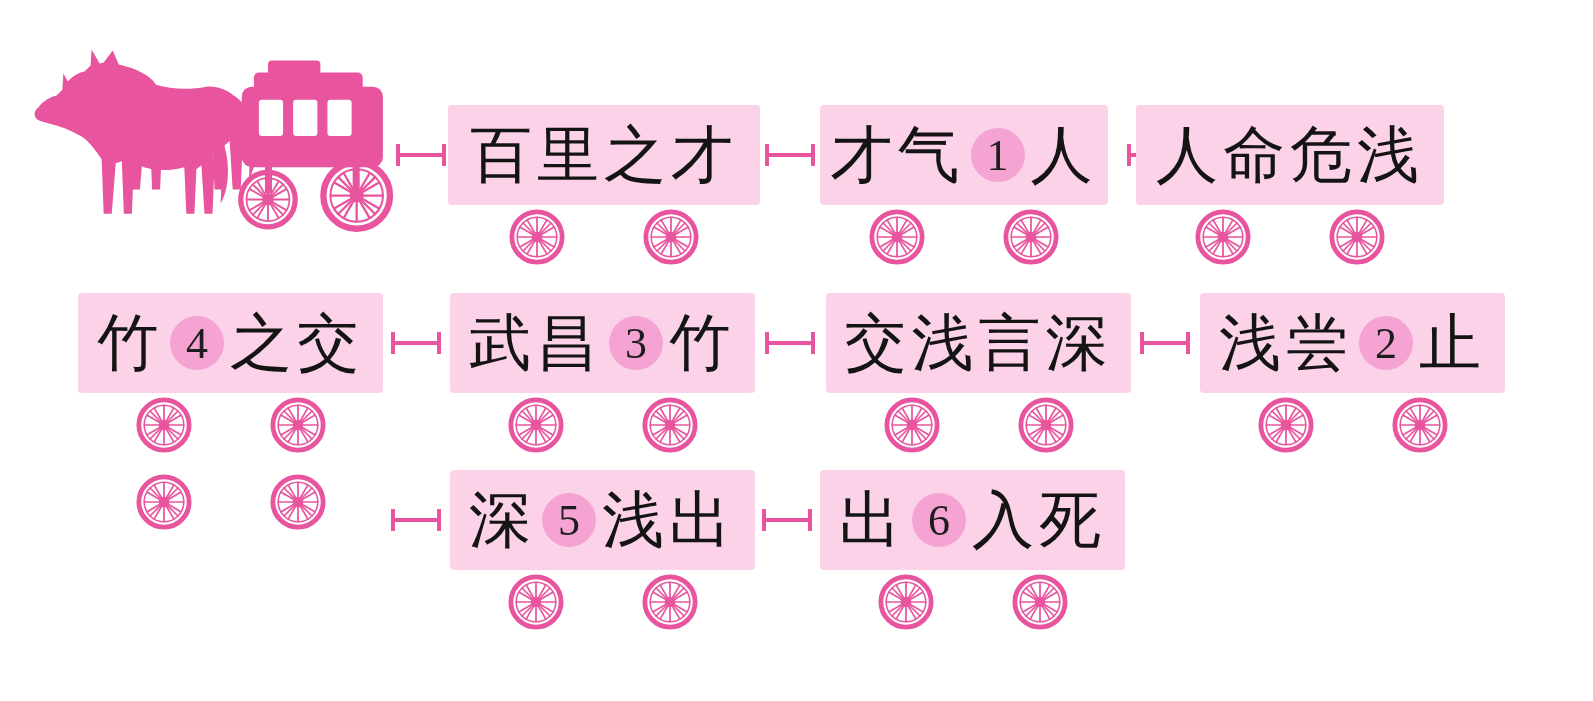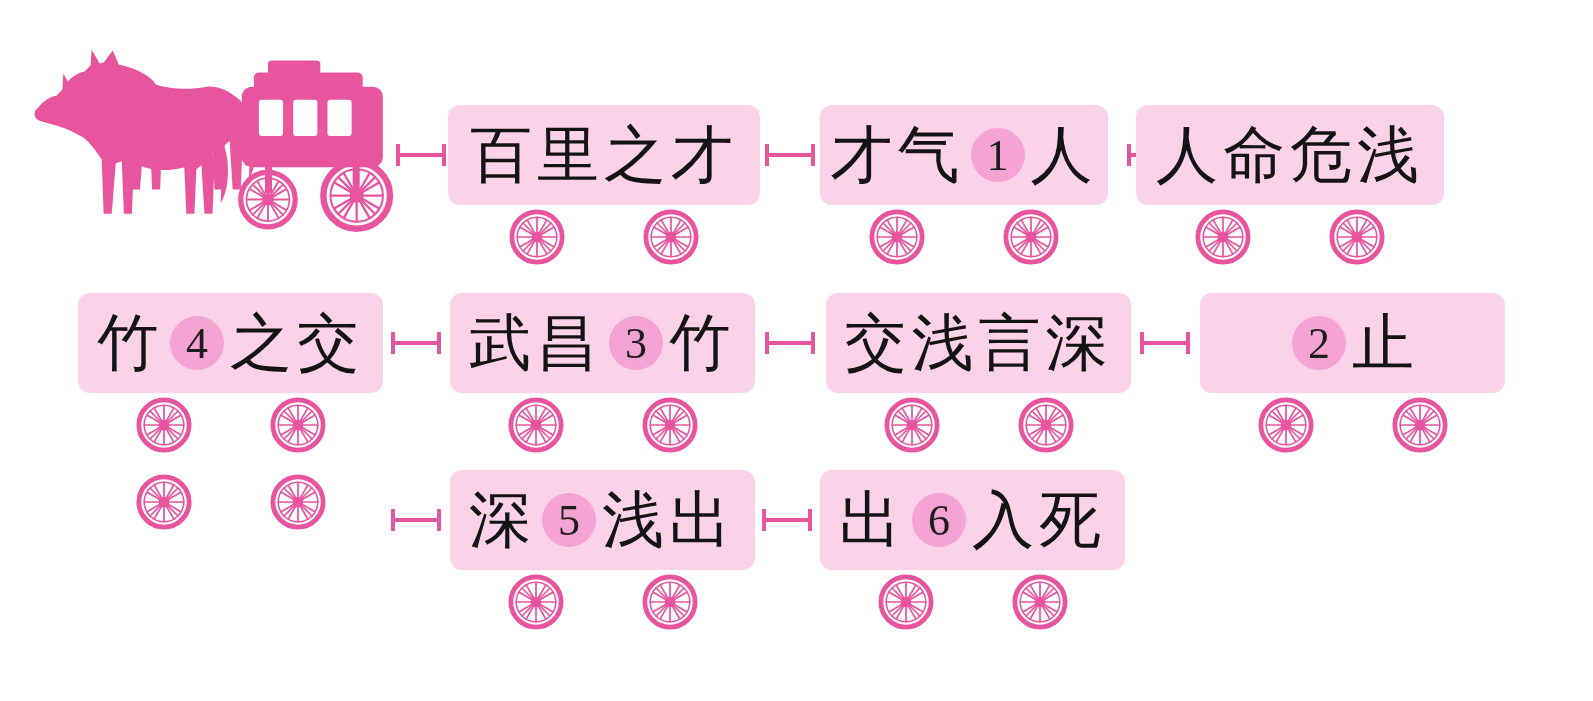--- a/index.html
+++ b/index.html
@@ -4,21 +4,21 @@
 <style>
   * { margin:0; padding:0; box-sizing:border-box; }
   html,body { background:#ffffff; }
   body { font-family:"Liberation Serif","DejaVu Serif",serif; }
   .canvas { position:relative; width:1593px; height:701px; background:#ffffff; overflow:hidden; }
 
   .engine { position:absolute; left:20px; top:12px; width:378px; height:232px; }
 
   .wagon { position:absolute; }
   .wagon-body {
-    height:100px; background:#fbd2e8; border-radius:12px;
+    height:100px; background:#fbd2e8; border-radius:4px;
     display:flex; align-items:center; justify-content:center;
     font-size:62px; color:#141414; letter-spacing:5px;
     white-space:nowrap;
   }
   .seg { display:inline-block; }
   .num {
     display:inline-flex; width:54px; height:54px; margin:0 6px;
     border-radius:50%; background:#f5a3d2;
     align-items:center; justify-content:center;
     font-size:44px; color:#1d1d1d; letter-spacing:0;
@@ -186,20 +186,21 @@
           <use href="#wheel-g"></use>
         </svg>
       <svg class="wheel" viewBox="0 0 60 60">
           <use href="#wheel-g"></use>
         </svg>
     </div>
   </div>
 
   <div class="wagon" style="left:1200px;top:293px;width:305px">
     <div class="wagon-body">
+      <span class="seg">浅尝</span>
       <span class="num">2</span>
       <span class="seg">止</span>
     </div>
     <div class="wheels">
       <svg class="wheel" viewBox="0 0 60 60">
           <use href="#wheel-g"></use>
         </svg>
       <svg class="wheel" viewBox="0 0 60 60">
           <use href="#wheel-g"></use>
         </svg>

